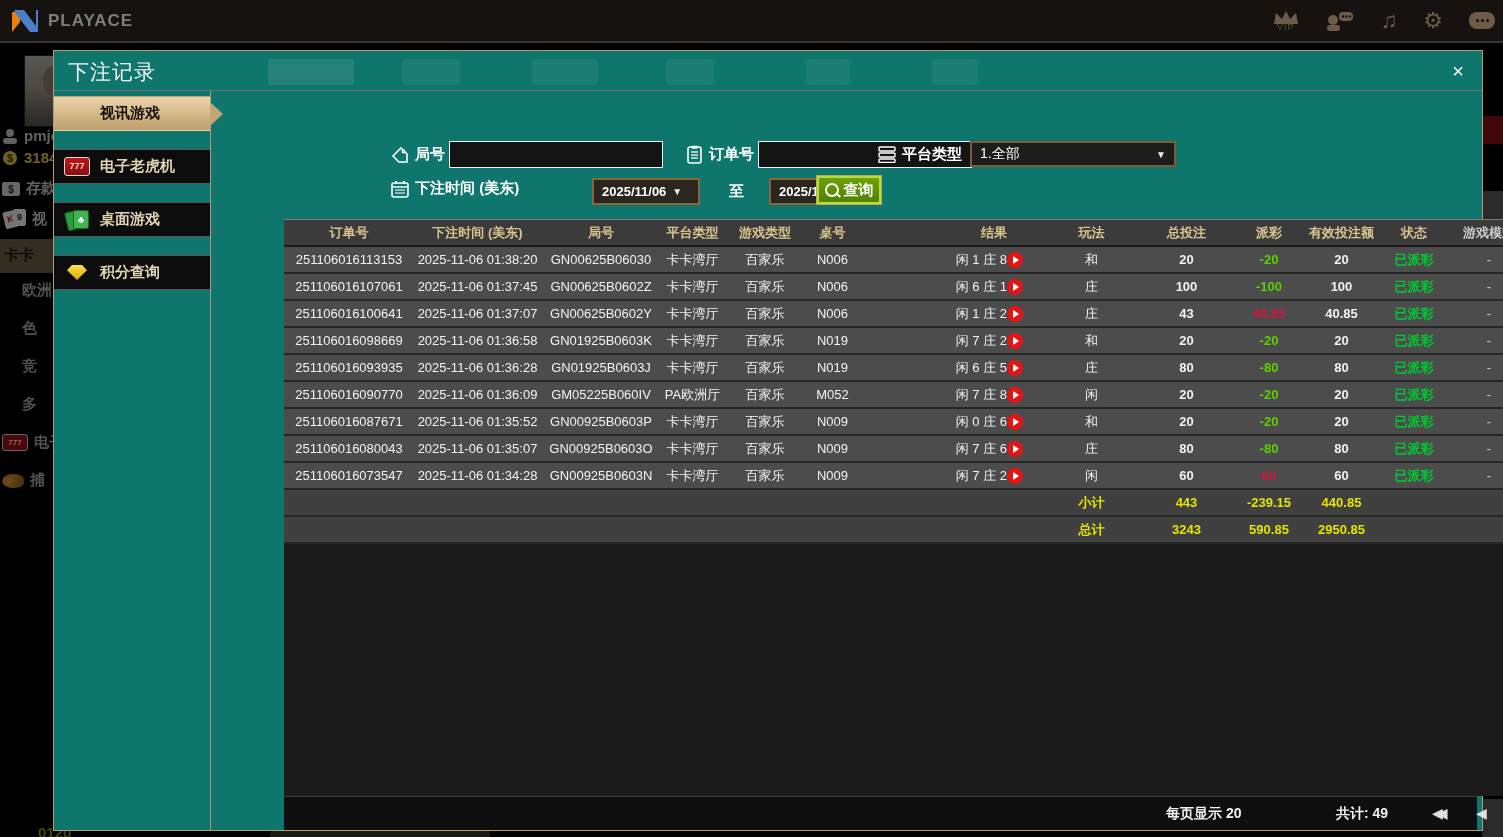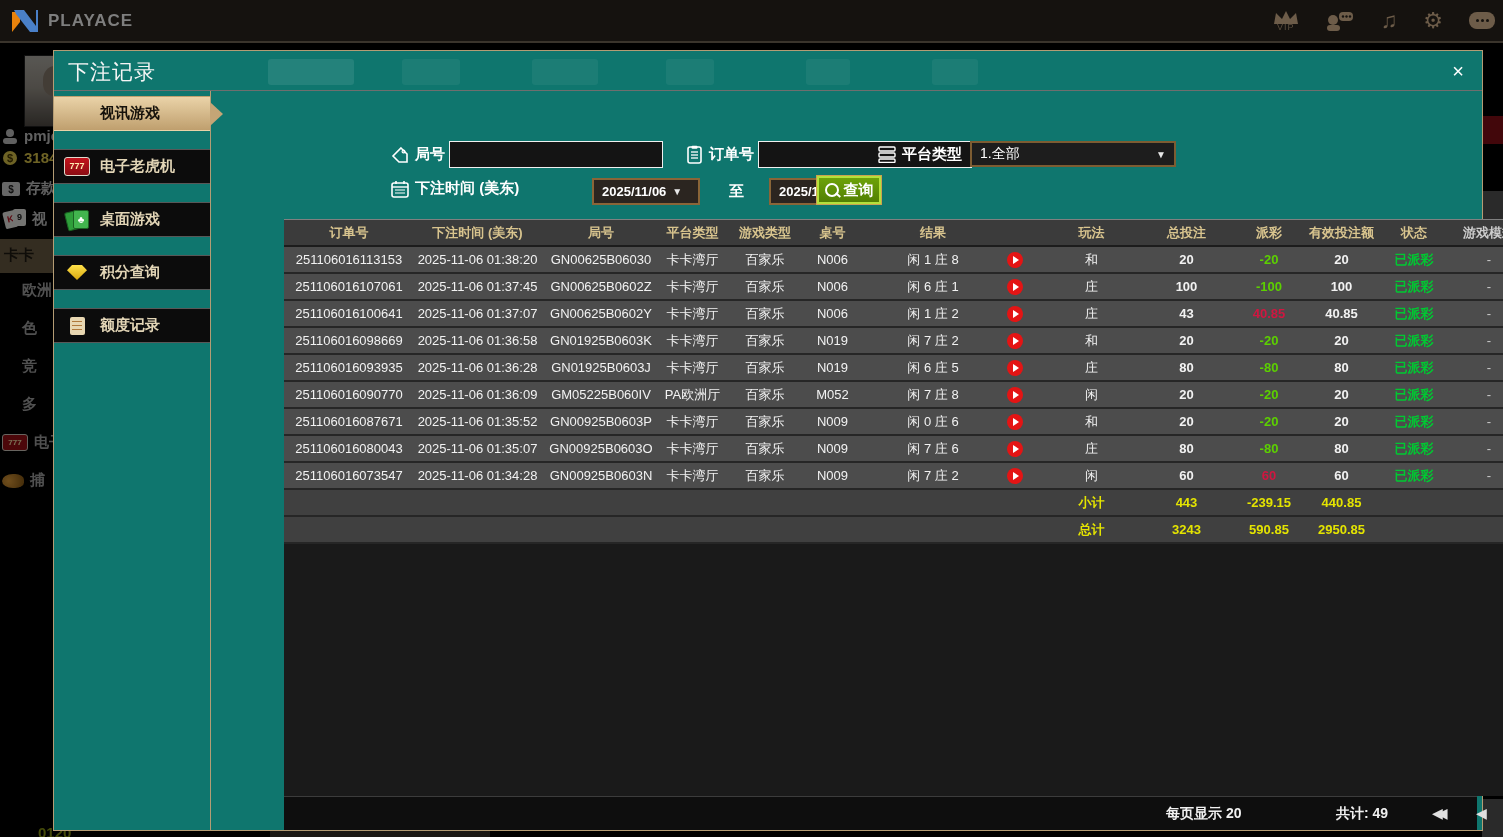--- a/index.html
+++ b/index.html
@@ -85,21 +85,21 @@
   .table{position:absolute;left:73px;top:128px;width:1245px;bottom:34px;background:#1a1a1a;}
   .trow{display:flex;align-items:center;height:25px;border-bottom:2px solid #262626;background:#4c4c4c;
         font-size:13px;color:#f2f2f2;}
   .thead{background:#3b3b3b;height:25px;border-top:1px solid #808080;border-bottom:2px solid #1c1c1c;
          color:#d8c48e;font-weight:bold;}
   .cell{text-align:center;overflow:visible;white-space:nowrap;}
   .c-order{width:130px;}.c-time{width:127px;}.c-round{width:120px;}.c-platform{width:63px;}
   .c-game{width:82px;}.c-table{width:53px;}.c-result{width:185px;display:flex;align-items:center;}
   .c-play{width:95px;}.c-bet{width:95px;font-weight:bold;}.c-payout{width:70px;font-weight:bold;}
   .c-valid{width:75px;font-weight:bold;}.c-status{width:70px;}.c-mode{width:80px;color:#ccc;}
-  .res-txt{width:148px;text-align:center;}
+  .res-txt{width:148px;text-align:right;}
   .play-ic{width:16px;height:16px;border-radius:50%;background:#e41414;position:relative;cursor:pointer;}
   .play-ic:after{content:"";position:absolute;left:6px;top:4px;border:4px solid transparent;border-left:6px solid #fff;}
   .green{color:#5cd000;}
   .red{color:#d01640;}
   .st-green{color:#00c832;font-weight:bold;}
   .sumrow{background:#404040;color:#e4e400;font-weight:bold;border-bottom:2px solid #262626;}
   .sumrow .cell{color:#e4e400;}
   .spacer{width:760px;}
   
   .tfoot{position:absolute;left:73px;right:5px;bottom:0;height:33px;background:#0e0e0e;border-top:1px solid #3c3c3c;
@@ -252,26 +252,20 @@
     <span class="mi-label">桌面游戏</span>
   </div>
 
   <div class="menu-item">
     <span class="mi">
           <span class="mi-icon icon-diamond"></span>
         </span>
     <span class="mi-label">积分查询</span>
   </div>
 
-  <div class="menu-item">
-    <span class="mi">
-          <span class="mi-icon icon-doc"></span>
-        </span>
-    <span class="mi-label">额度记录</span>
-  </div>
 </div>
 
   <div class="content">
 
     <div class="f-row" style="left:180px;top:50px;">
       <span class="f-ic">
         <svg width="18" height="18" viewBox="0 0 18 18">
             <path d="M2 8 L8 2 L16 2 L16 10 L10 16 Z" fill="none" stroke="#fff" stroke-width="1.6" transform="rotate(90 9 9)"></path>
             <circle cx="12.5" cy="5.5" r="1.4" fill="none" stroke="#fff" stroke-width="1.2"></circle>
           </svg>

